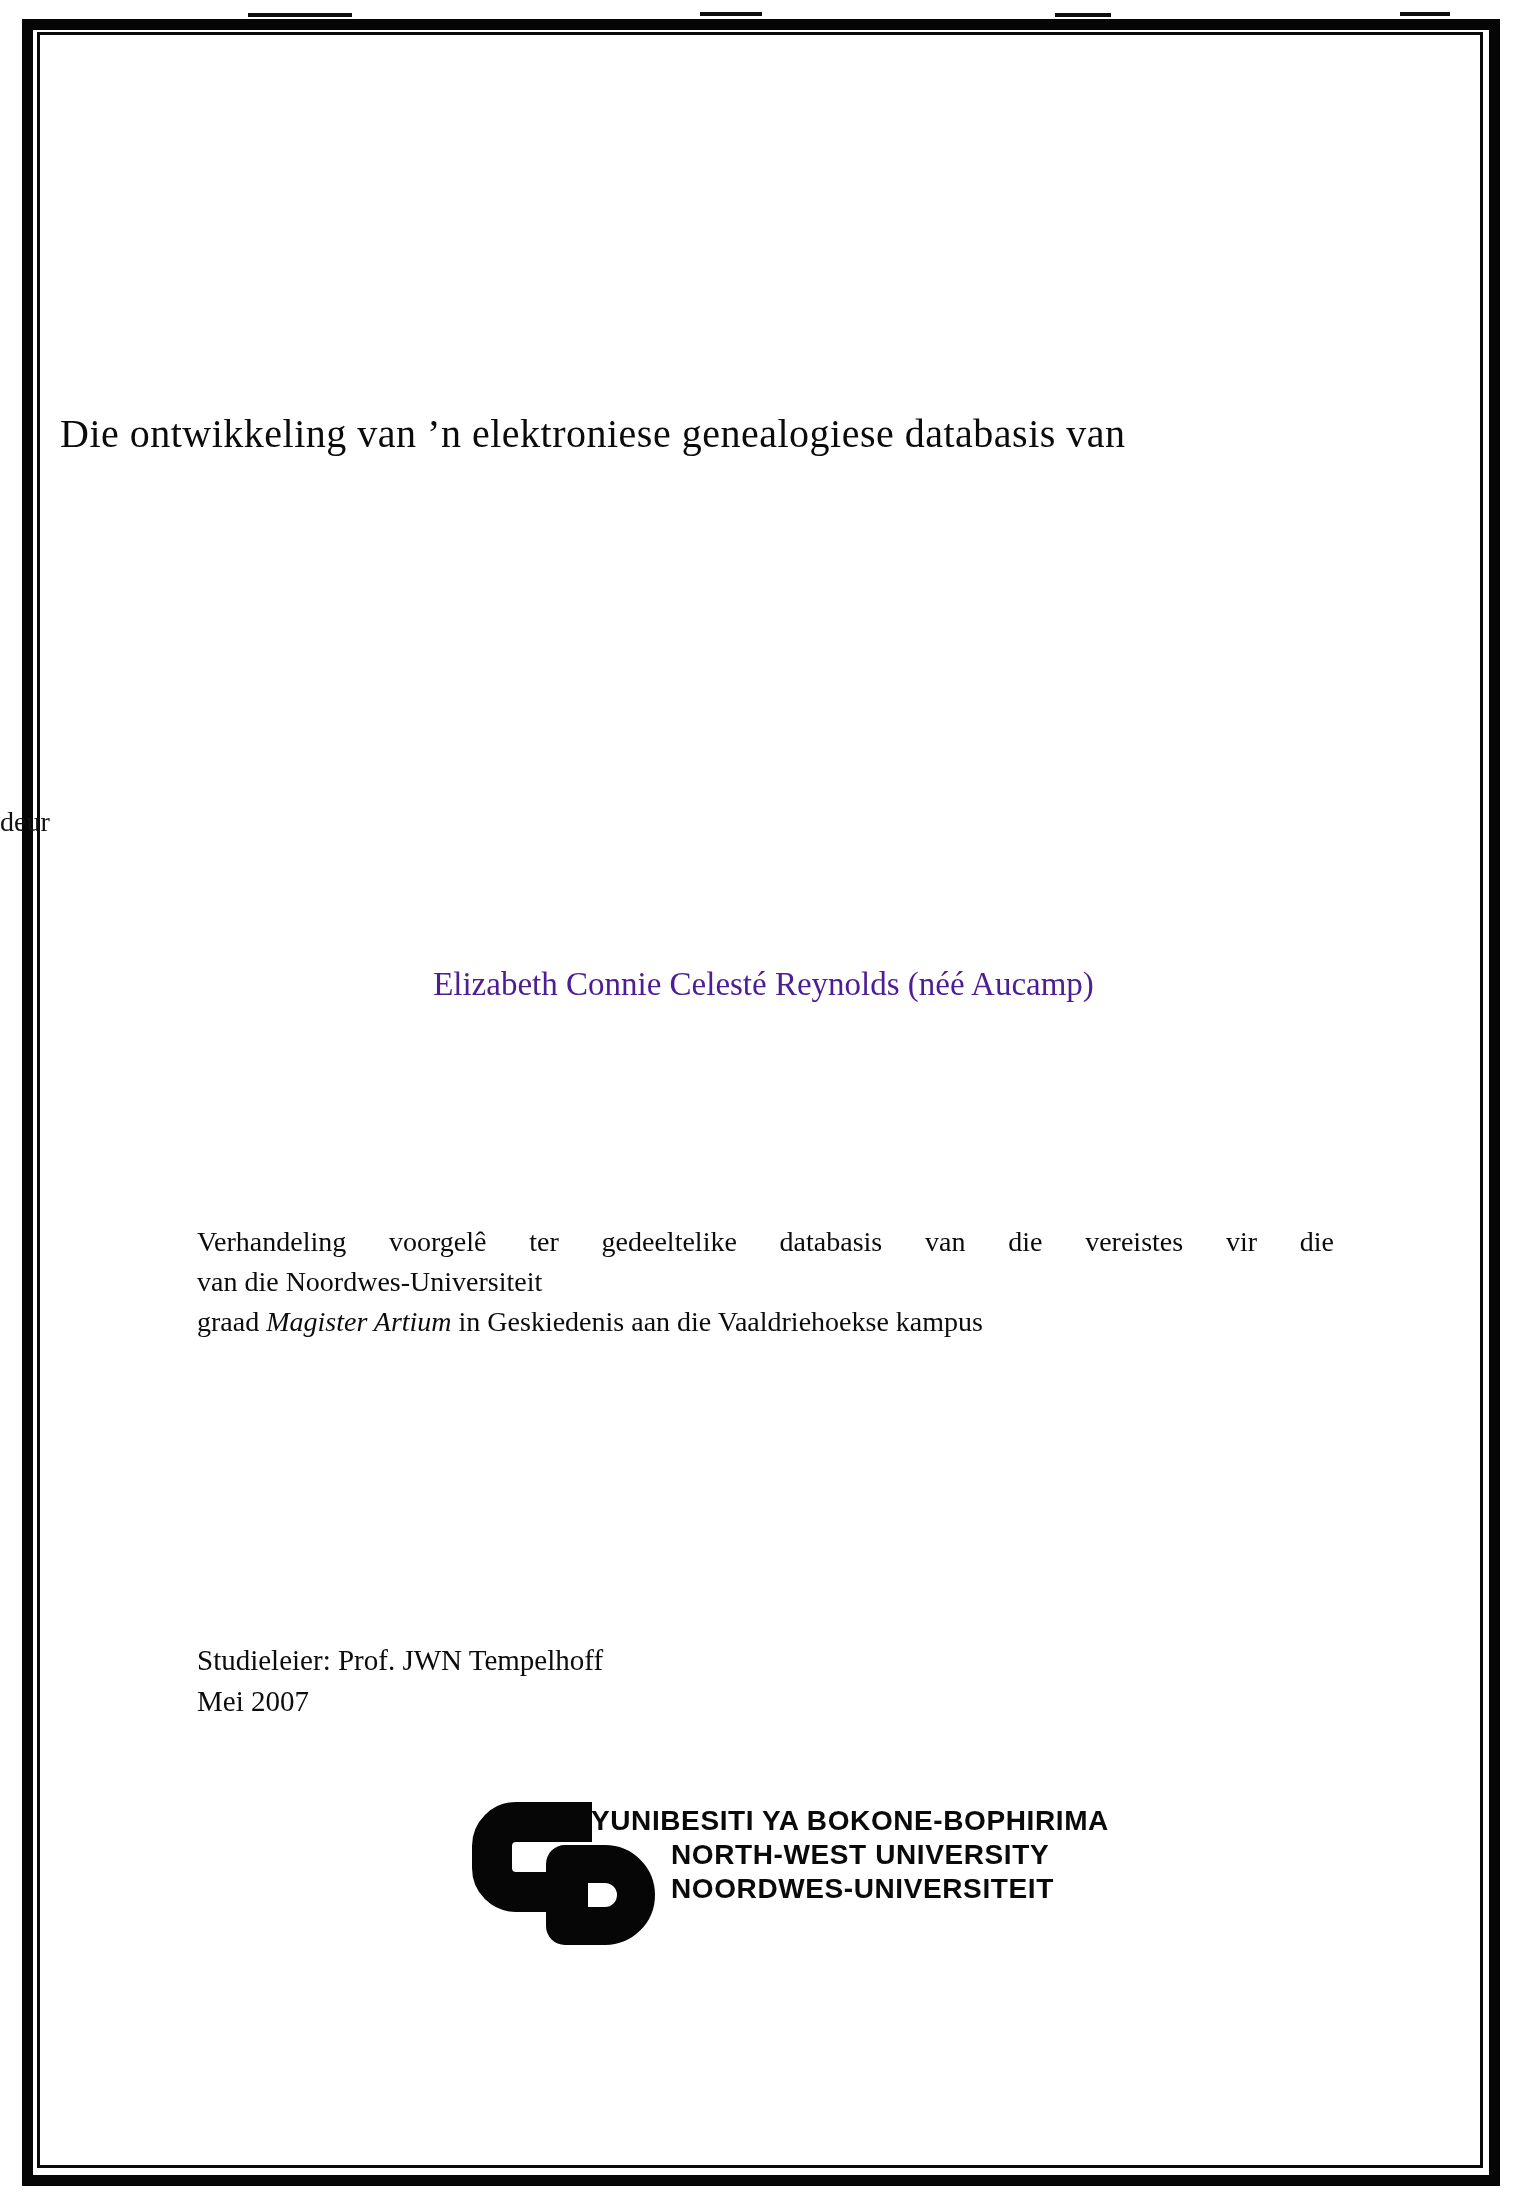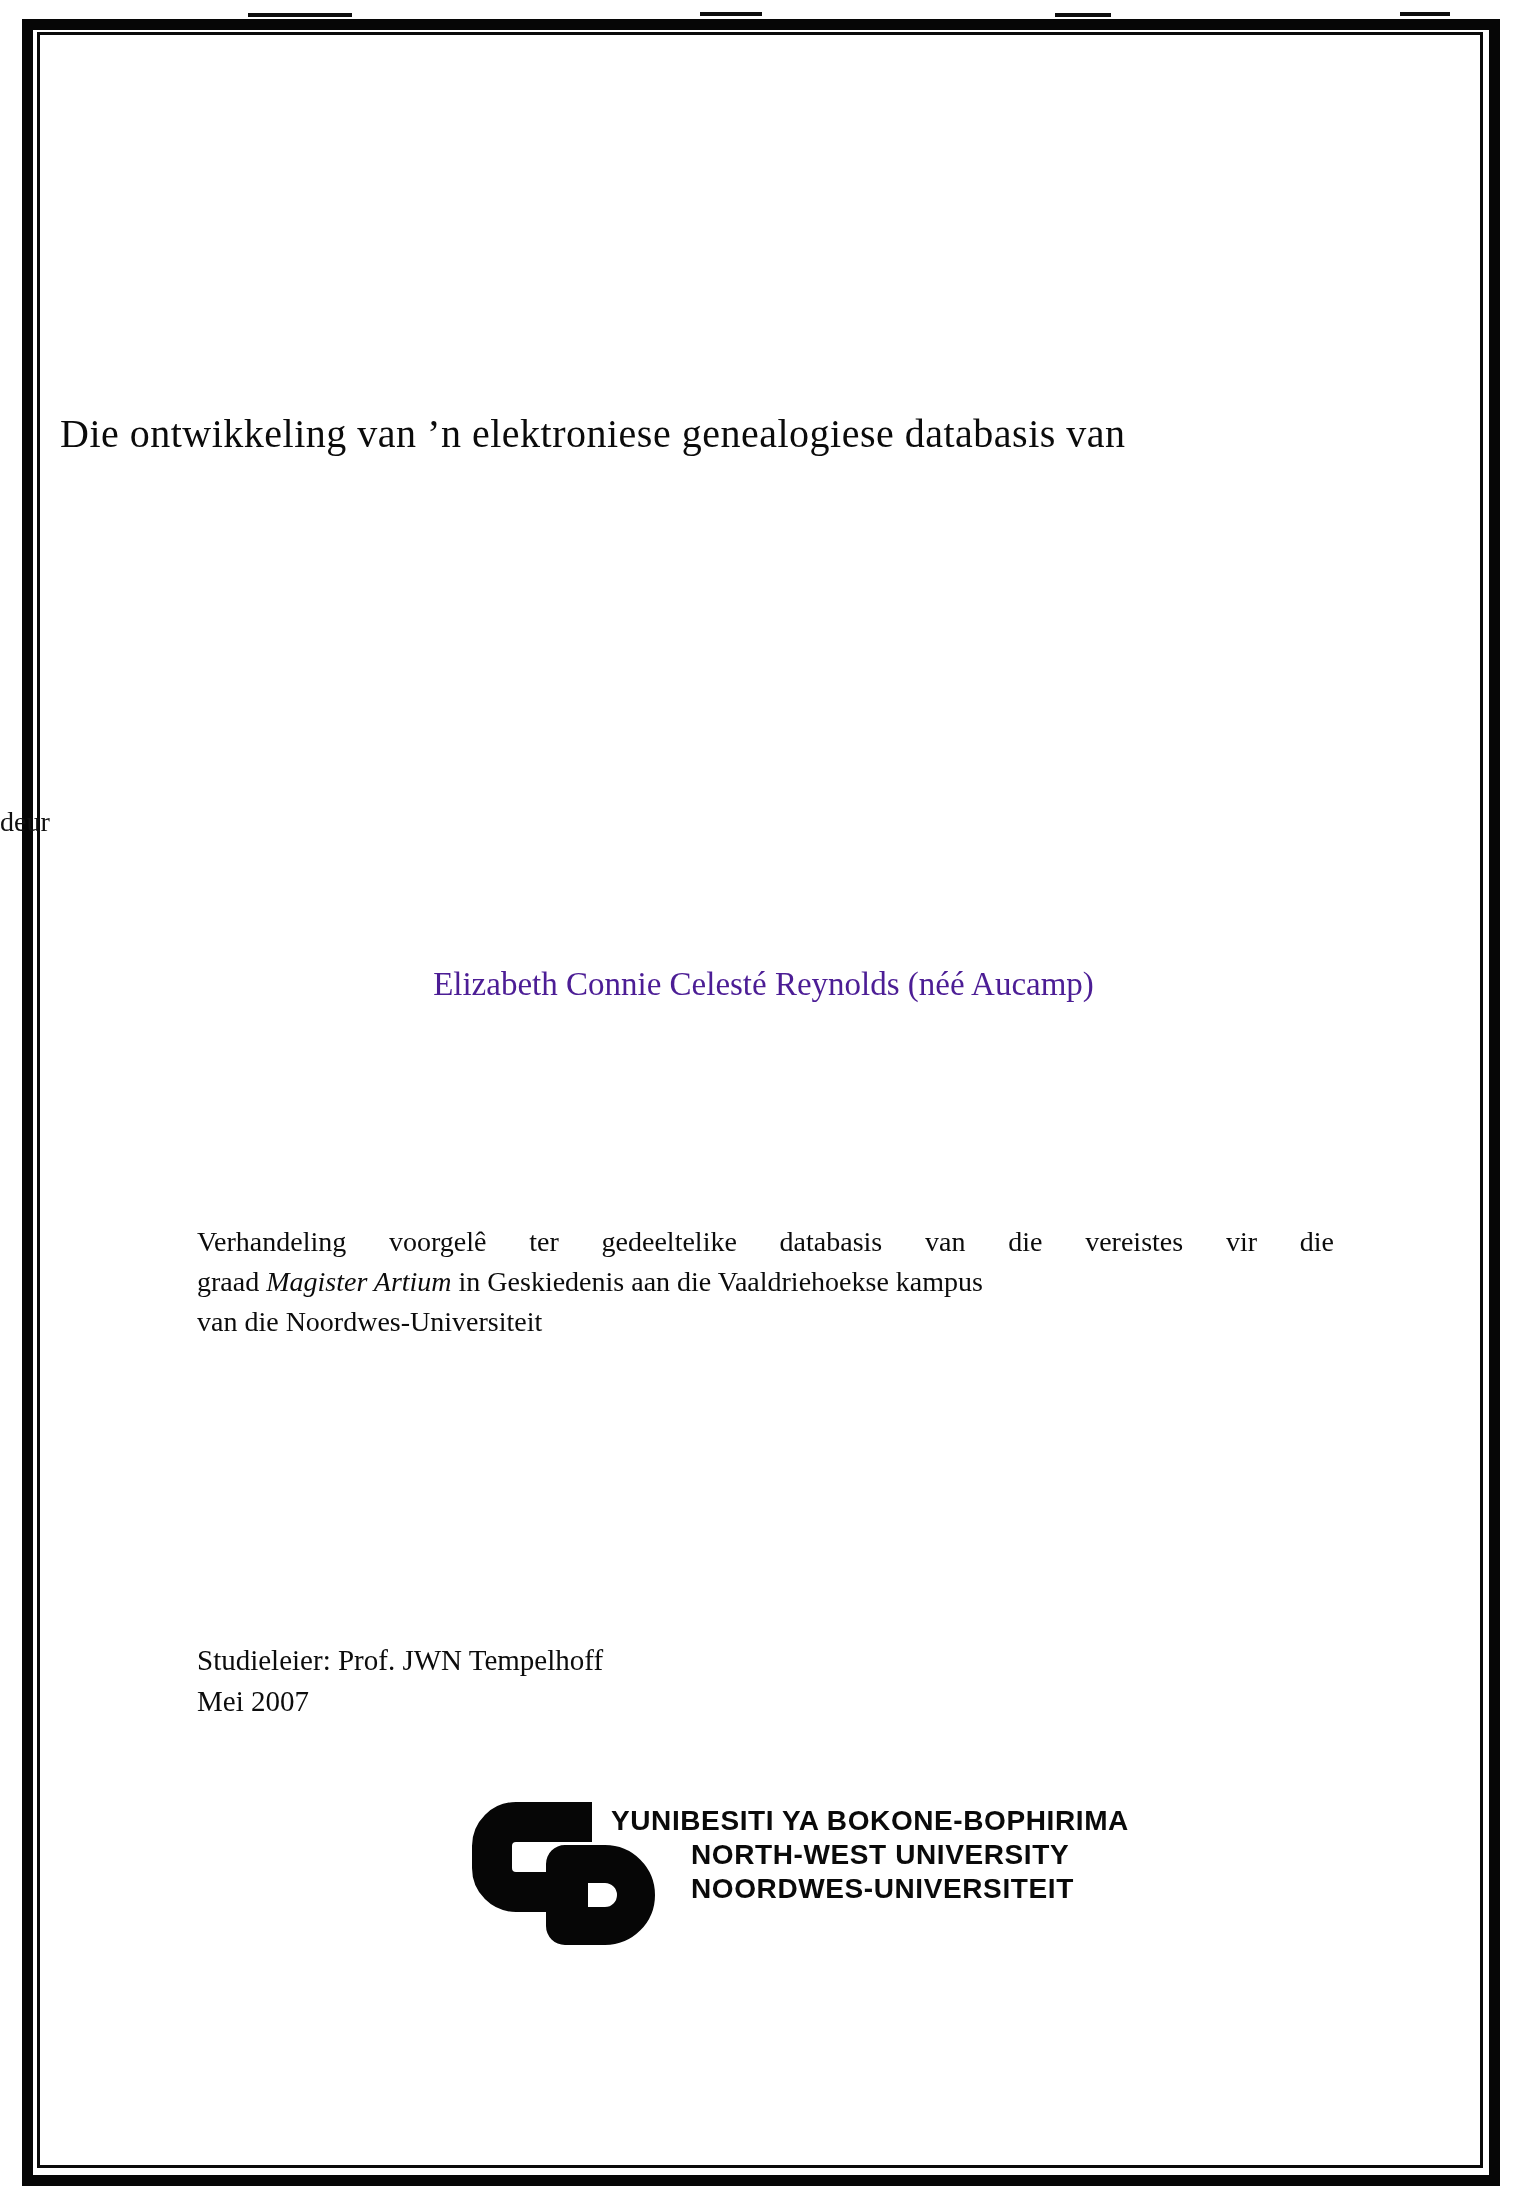--- a/index.html
+++ b/index.html
@@ -89,21 +89,20 @@
     height: 150px;
   }
   .logo-text {
     position: absolute;
     font-family: "Liberation Sans", sans-serif;
     font-weight: 600;
     font-size: 28px;
     letter-spacing: 0.6px;
     white-space: nowrap;
     color: #0a0a0a;
-    margin-left: 20px;
   }
   .logo-line1 { left: 591px; top: 1805px; }
   .logo-line2 { left: 671px; top: 1839px; }
   .logo-line3 { left: 671px; top: 1873px; }
 </style>
 </head>
 <body>
 
 <div class="outer-frame"></div>
 <div class="inner-frame"></div>
@@ -116,22 +115,22 @@
 <div class="title-block">
   <div>Die ontwikkeling van ’n elektroniese genealogiese databasis van</div>
 </div>
 
 <div class="byline">deur</div>
 
 <div class="author-line">Elizabeth Connie Celesté Reynolds (néé Aucamp)</div>
 
 <div class="degree-par">
   <div class="justified">Verhandeling voorgelê ter gedeeltelike databasis van die vereistes vir die</div>
+  <div>van die Noordwes-Universiteit</div>
   <div><span>graad </span><span class="italic">Magister Artium</span><span> in Geskiedenis aan die Vaaldriehoekse kampus</span></div>
-  <div>van die Noordwes-Universiteit</div>
 </div>
 
 <div class="supervisor-block">
   <div>Studieleier: Prof. JWN Tempelhoff</div>
   <div>Mei 2007</div>
 </div>
 
 <svg class="logo-mark" viewBox="0 0 200 150" aria-hidden="true">
 
   <path d="M124,24 H48 A24,24 0 0 0 24,48 V70 A24,24 0 0 0 48,94 H120" fill="none" stroke="#060606" stroke-width="40" stroke-linejoin="round" stroke-linecap="butt"></path>

